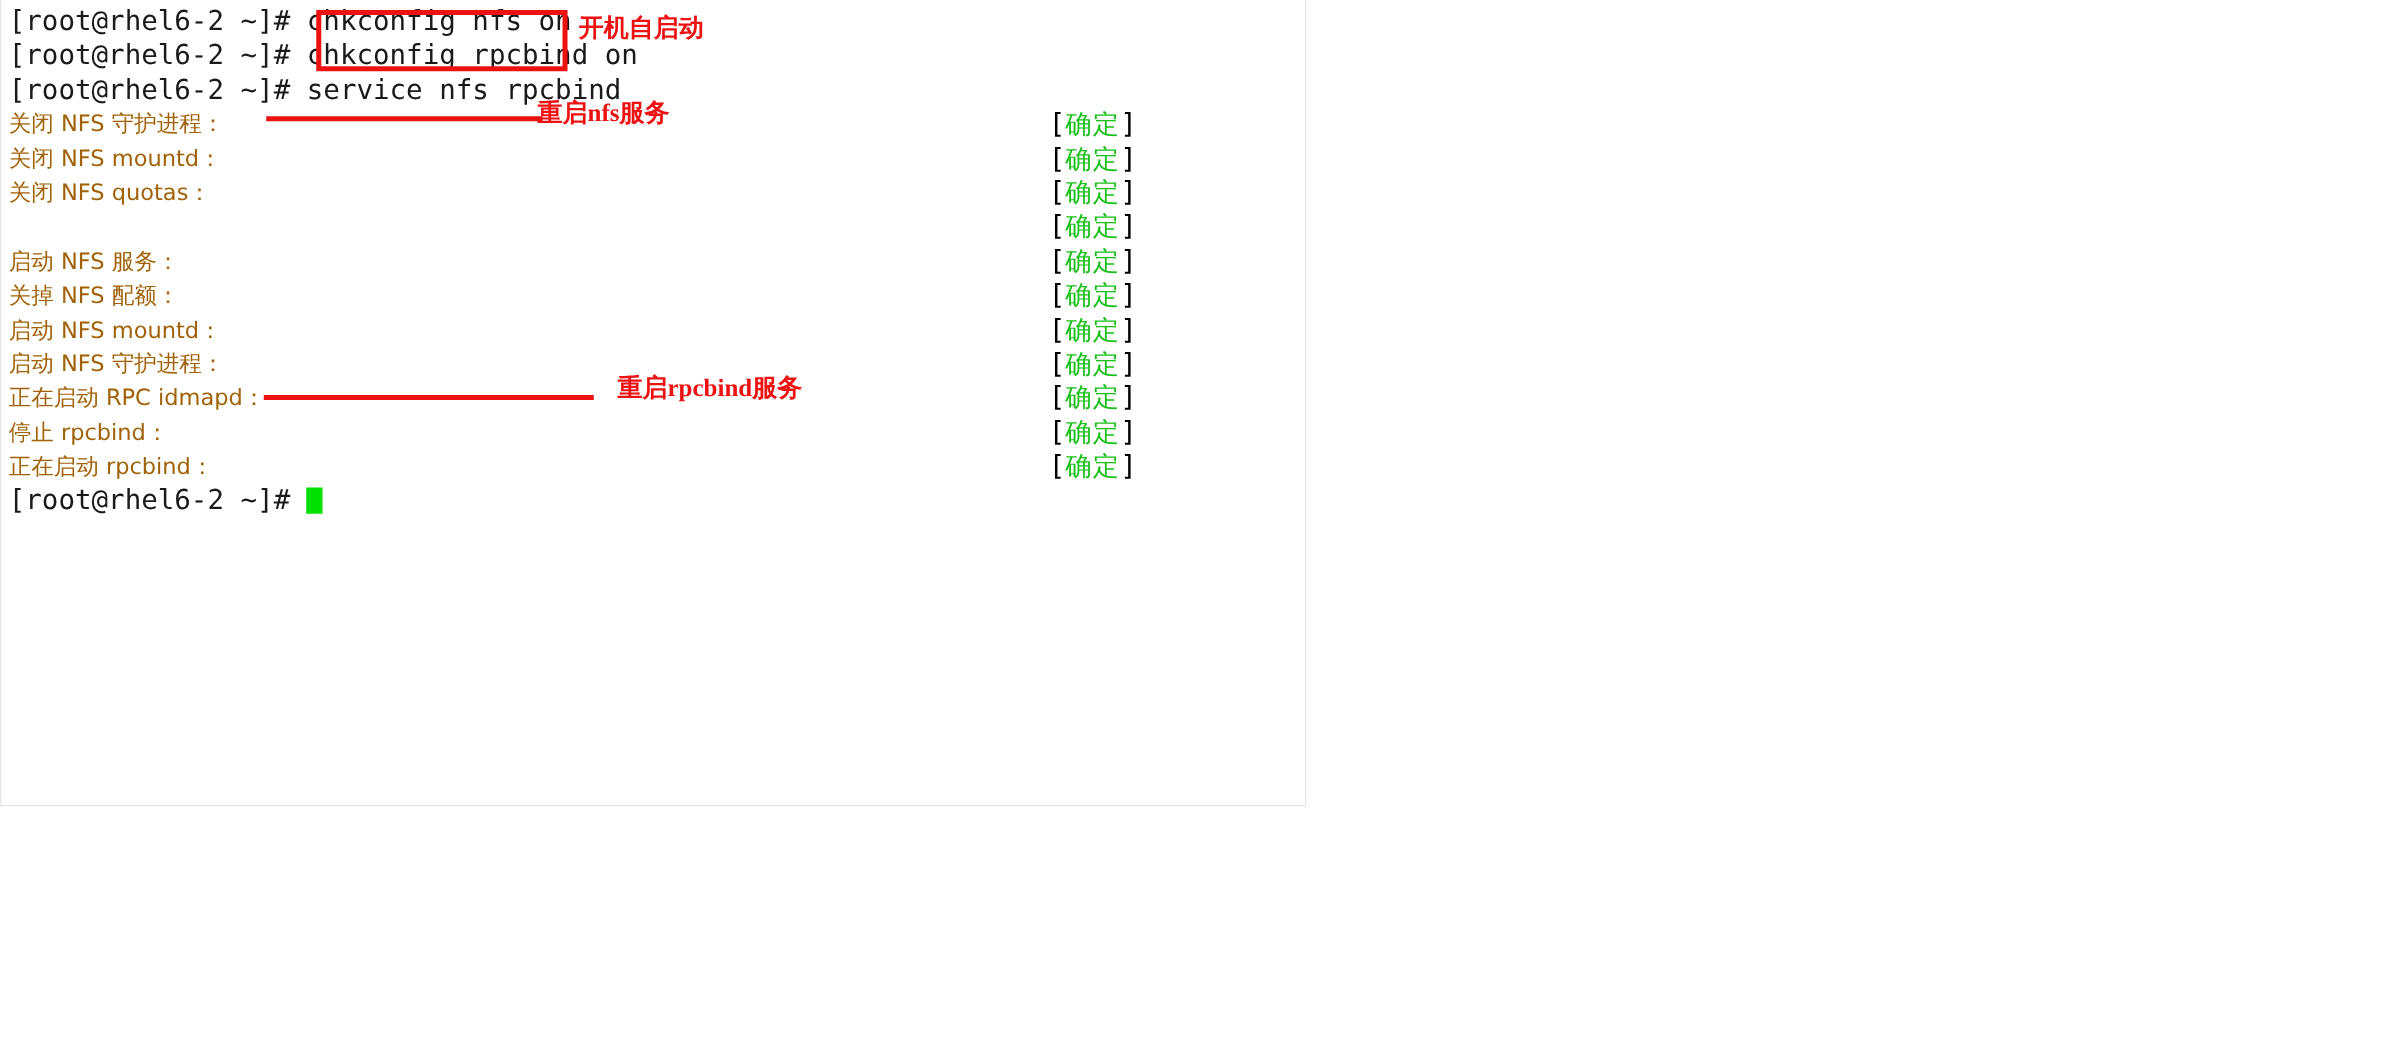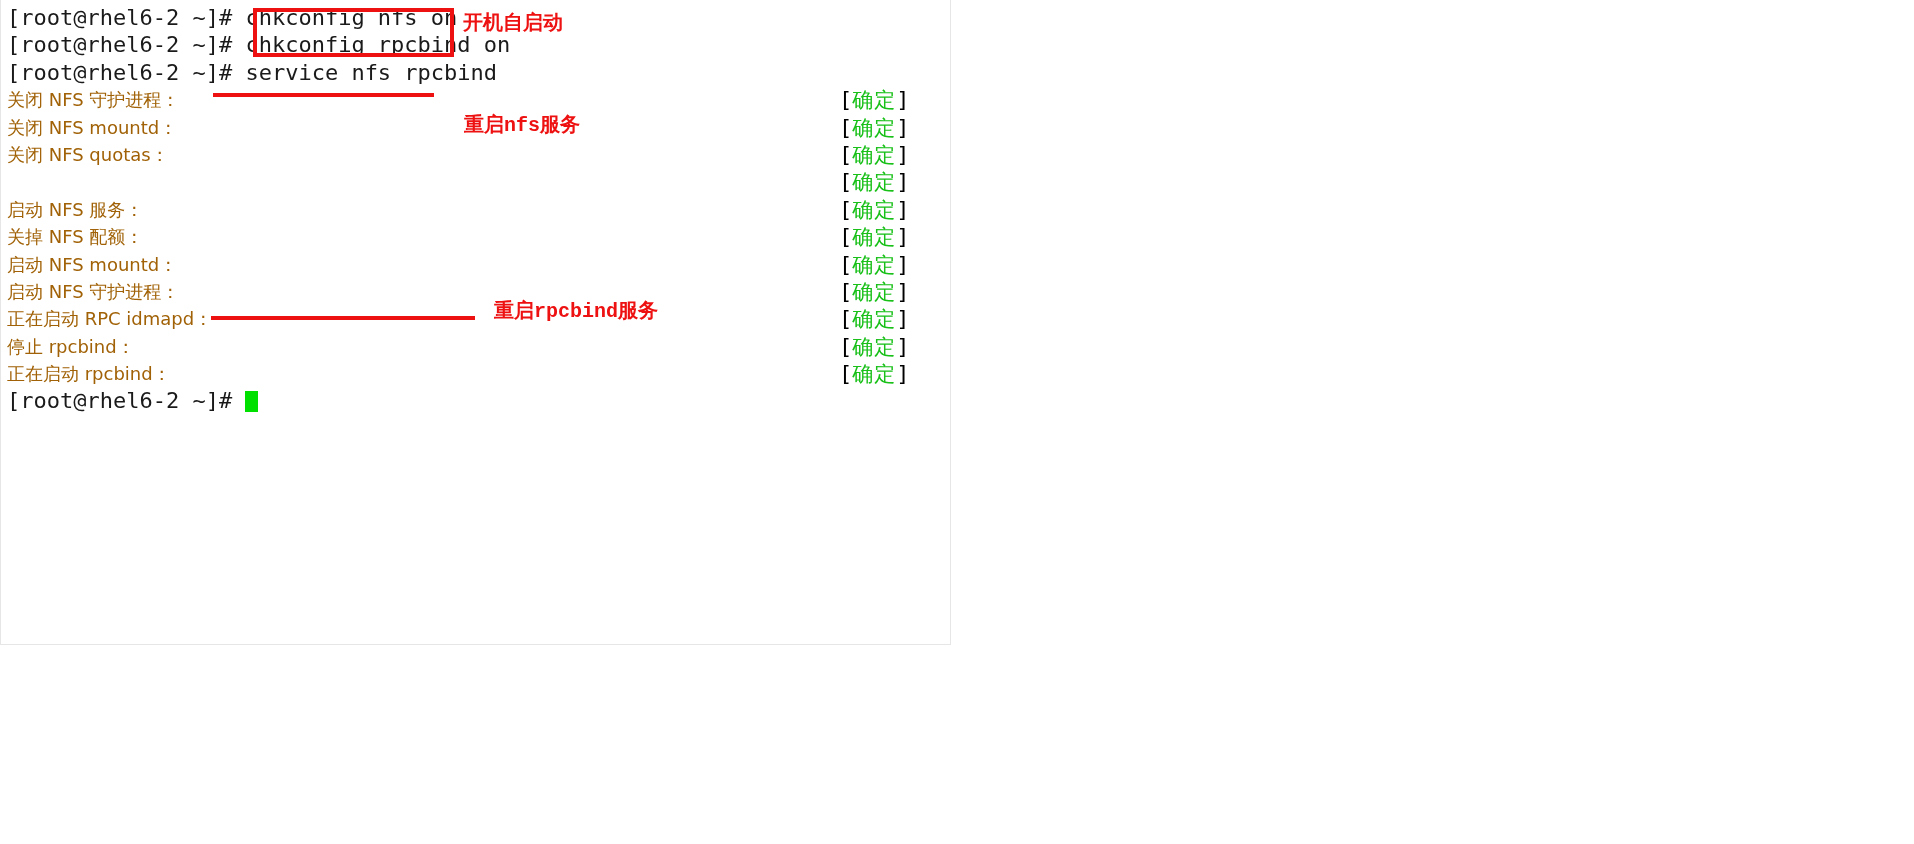--- a/index.html
+++ b/index.html
@@ -19,21 +19,21 @@
     width: 1914px;
     height: 844px;
     background: #ffffff;
   }
 
   
   #content-panel {
     position: absolute;
     left: 0px;
     top: -1px;
-    width: 951px;
+    width: 1045px;
     height: 646px;
     background: #ffffff;
     border: 1px solid #e6e6e6;
     border-top: none;
     box-sizing: border-box;
   }
 
   #terminal {
     position: absolute;
     left: 6px;
@@ -102,21 +102,21 @@
     pointer-events: none;
   }
   .red-underline {
     position: absolute;
     height: 4px;
     background: #ee1111;
   }
   .annot {
     position: absolute;
     color: #ee1111;
-    font-family: Liberation Mono, monospace;
+    font-family: Liberation Serif, serif;
     font-weight: bold;
     font-size: 20px;
     white-space: pre;
     letter-spacing: 0px;
   }
 </style>
 </head>
 <body>
 
 <div id="screen">
@@ -201,17 +201,17 @@
   </div>
 
   <div class="red-box" style="left:253px; top:8px; width:201px; height:49px;"></div>
 
   <div class="red-underline" style="left:213px; top:93px; width:221px;"></div>
 
   <div class="red-underline" style="left:211px; top:316px; width:264px;"></div>
 
   <div class="annot" style="left:463px; top:9px;">开机自启动</div>
 
-  <div class="annot" style="left:464px; top:77px;margin-top:34px;">重启nfs服务</div>
+  <div class="annot" style="left:430px; top:77px;">重启nfs服务</div>
 
   <div class="annot" style="left:494px; top:297px;">重启rpcbind服务</div>
 
 </div>
 
 </body></html>

